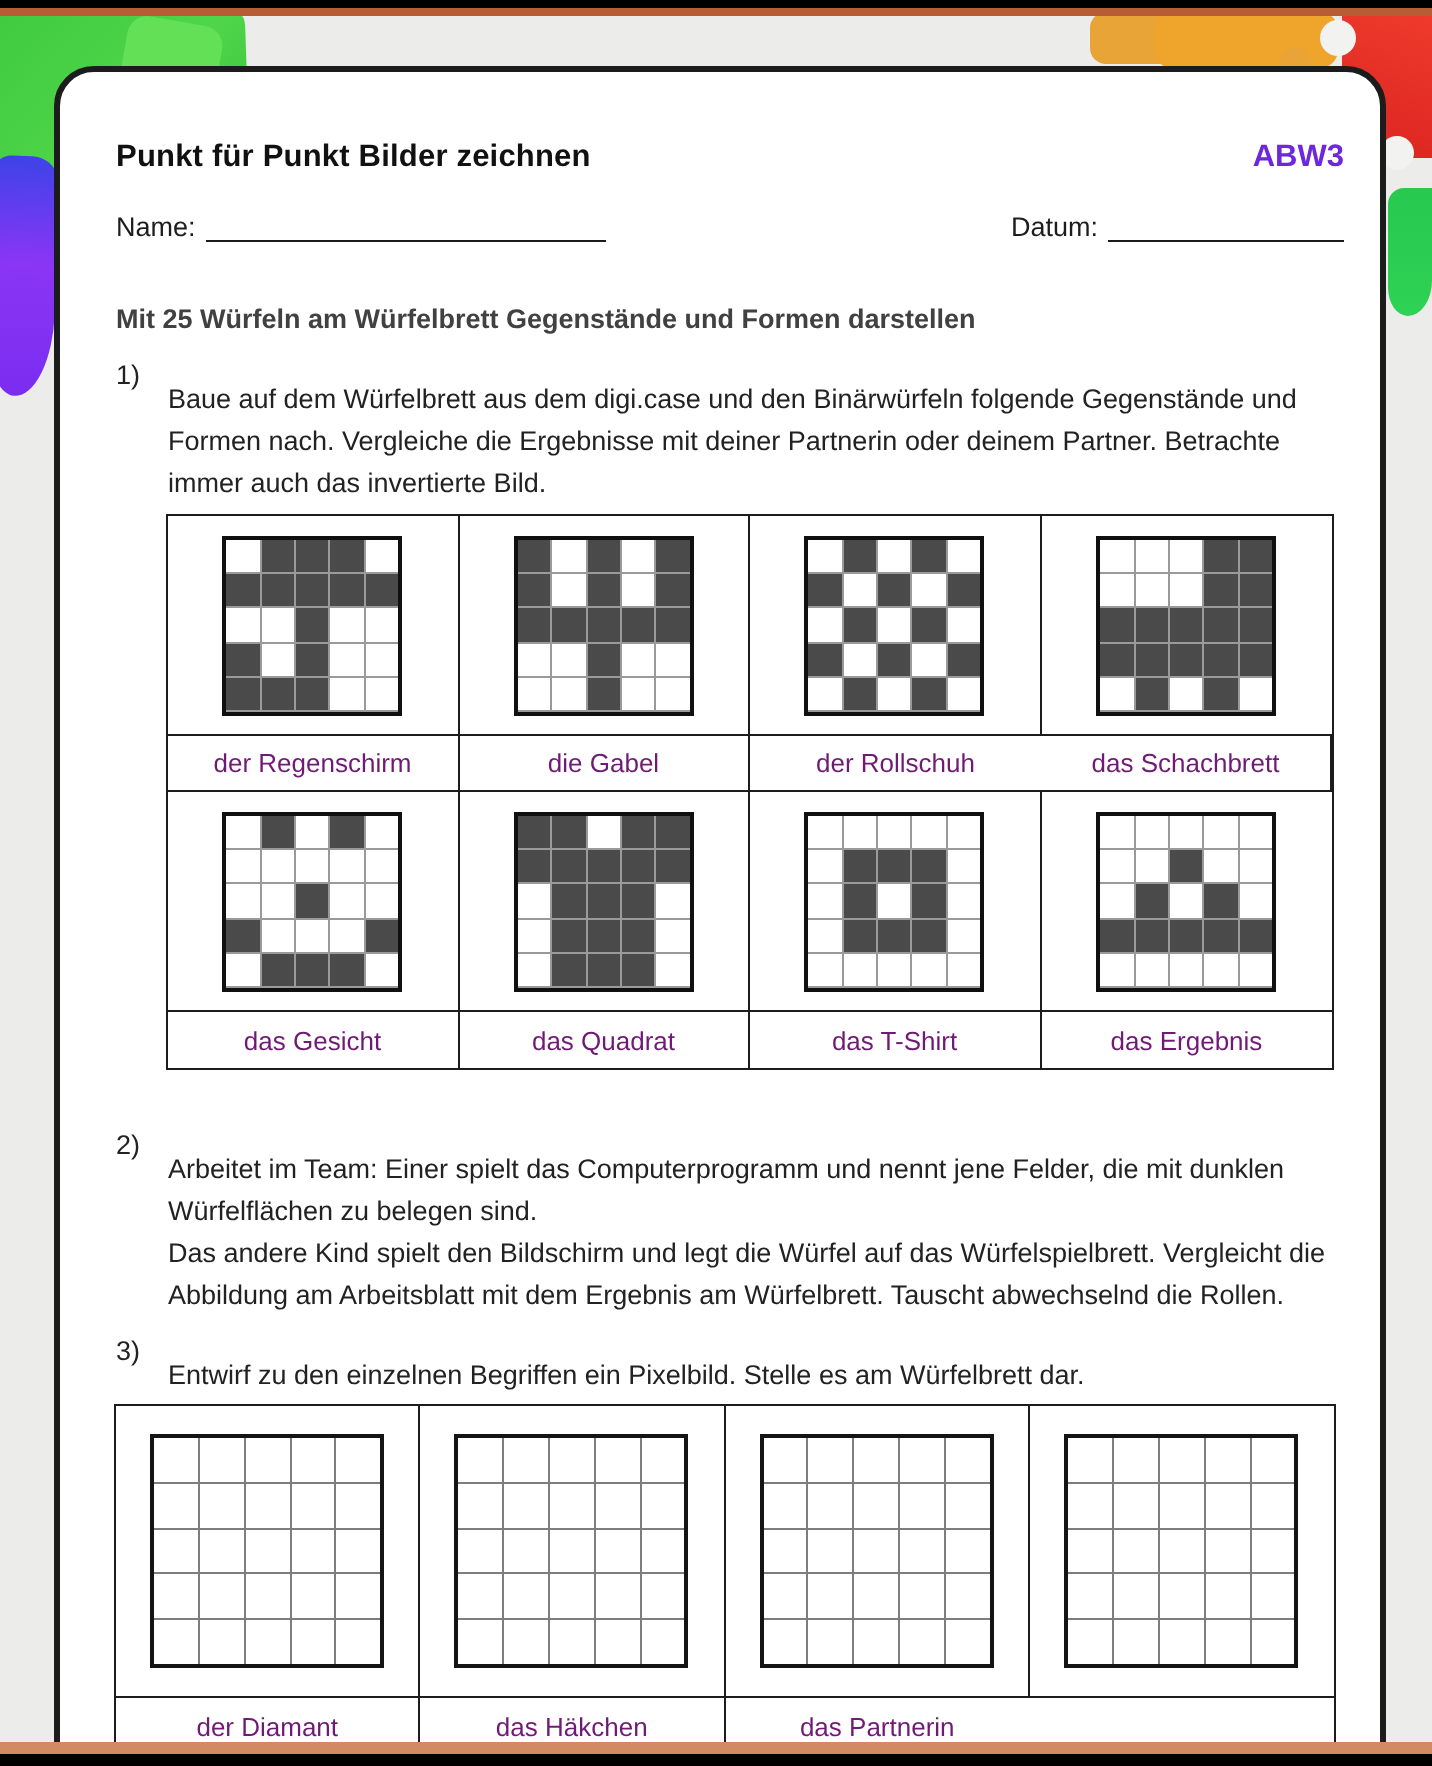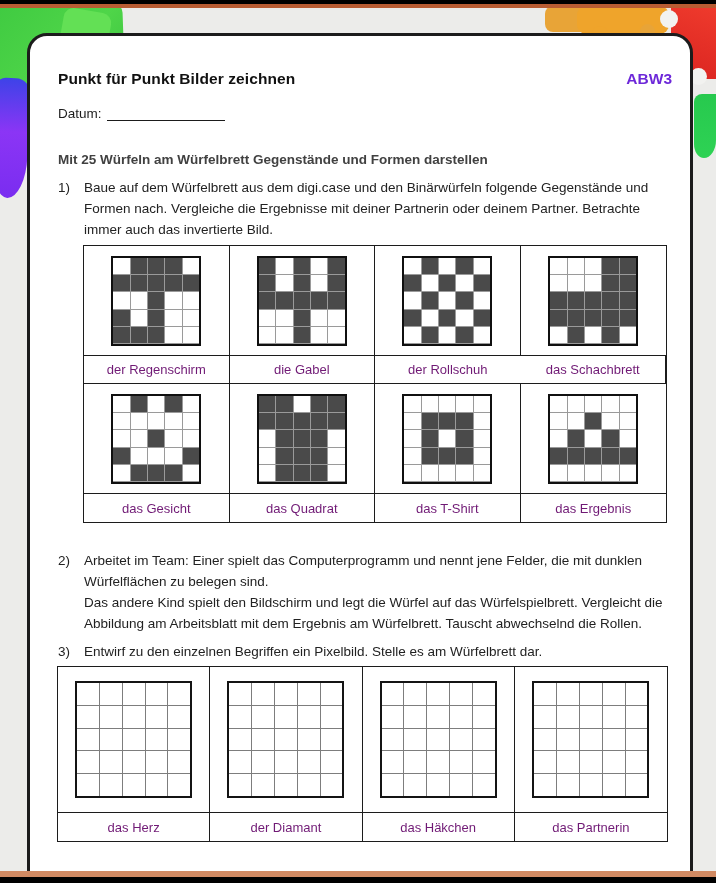--- a/index.html
+++ b/index.html
@@ -54,21 +54,21 @@
   .field-group { display:flex; align-items:flex-end; }
   .field-label { padding-right:5px; }
   .write-line { border-bottom:1.5px solid #1b1b1b; height:16px; }
   .name-line { width:200px; }
   .date-line { width:118px; }
 
   .section-heading { margin-top:31px; font-size:13.5px; font-weight:bold; color:#414141; }
 
   .task { display:flex; font-size:13.5px; line-height:21px; color:#222; }
   .task-number { width:26px; flex:none; }
-  .task-text { width:582px; }
+  .task-text { width:582px;margin-top:12px; }
   .task-1 { margin-top:10px; }
   .task-2 { margin-top:27px; }
   .task-3 { margin-top:7px; }
 
   
   .pixel-table {
     margin-left:25px; margin-top:5px; width:584px;
     display:grid; grid-template-columns:repeat(4,1fr);
     border:1.5px solid #1c1c1c; background:#fff;
   }
@@ -117,20 +117,24 @@
 
 <div class="page">
 
   <div class="header-row">
     <div class="page-title">Punkt für Punkt Bilder zeichnen</div>
     <div class="page-code">ABW3</div>
   </div>
 
   <div class="fields-row">
     <div class="field-group">
+      <span class="field-label">Name:</span>
+      <span class="write-line name-line"></span>
+    </div>
+    <div class="field-group">
       <span class="field-label">Datum:</span>
       <span class="write-line date-line"></span>
     </div>
   </div>
 
   <div class="section-heading">Mit 25 Würfeln am Würfelbrett Gegenstände und Formen darstellen</div>
 
   <div class="task task-1">
     <div class="task-number">1)</div>
     <div class="task-text">Baue auf dem Würfelbrett aus dem digi.case und den Binärwürfeln folgende Gegenstände und Formen nach. Vergleiche die Ergebnisse mit deiner Partnerin oder deinem Partner. Betrachte immer auch das invertierte Bild.</div>
@@ -506,21 +510,20 @@
           <div class="px-cell"></div>
           <div class="px-cell"></div>
           <div class="px-cell"></div>
           <div class="px-cell"></div>
           <div class="px-cell"></div>
           <div class="px-cell"></div>
           <div class="px-cell"></div>
         </div>
     </div>
 
-    <div class="cell label-cell rlast">das Herz</div>
     <div class="cell label-cell rlast">der Diamant</div>
     <div class="cell label-cell rlast">das Häkchen</div>
     <div class="cell label-cell rlast c4">das Partnerin</div>
   </div>
 
 </div>
 
 <div class="bottom-bar-salmon"></div>
 <div class="bottom-bar-black"></div>
 

